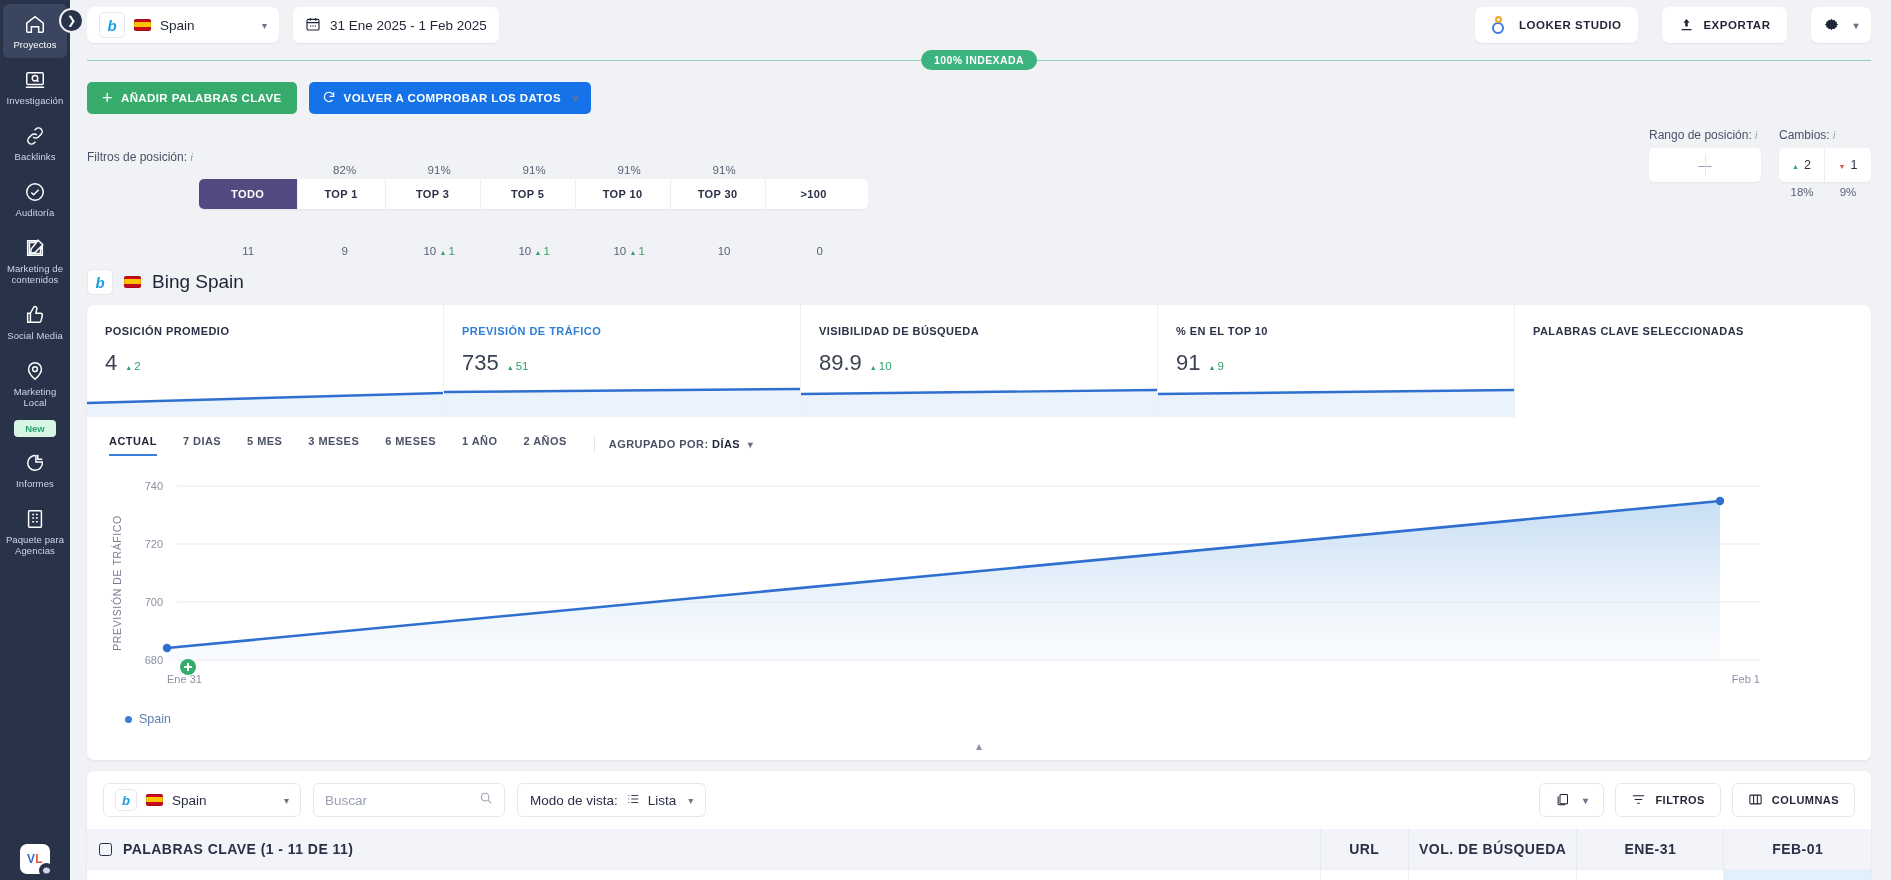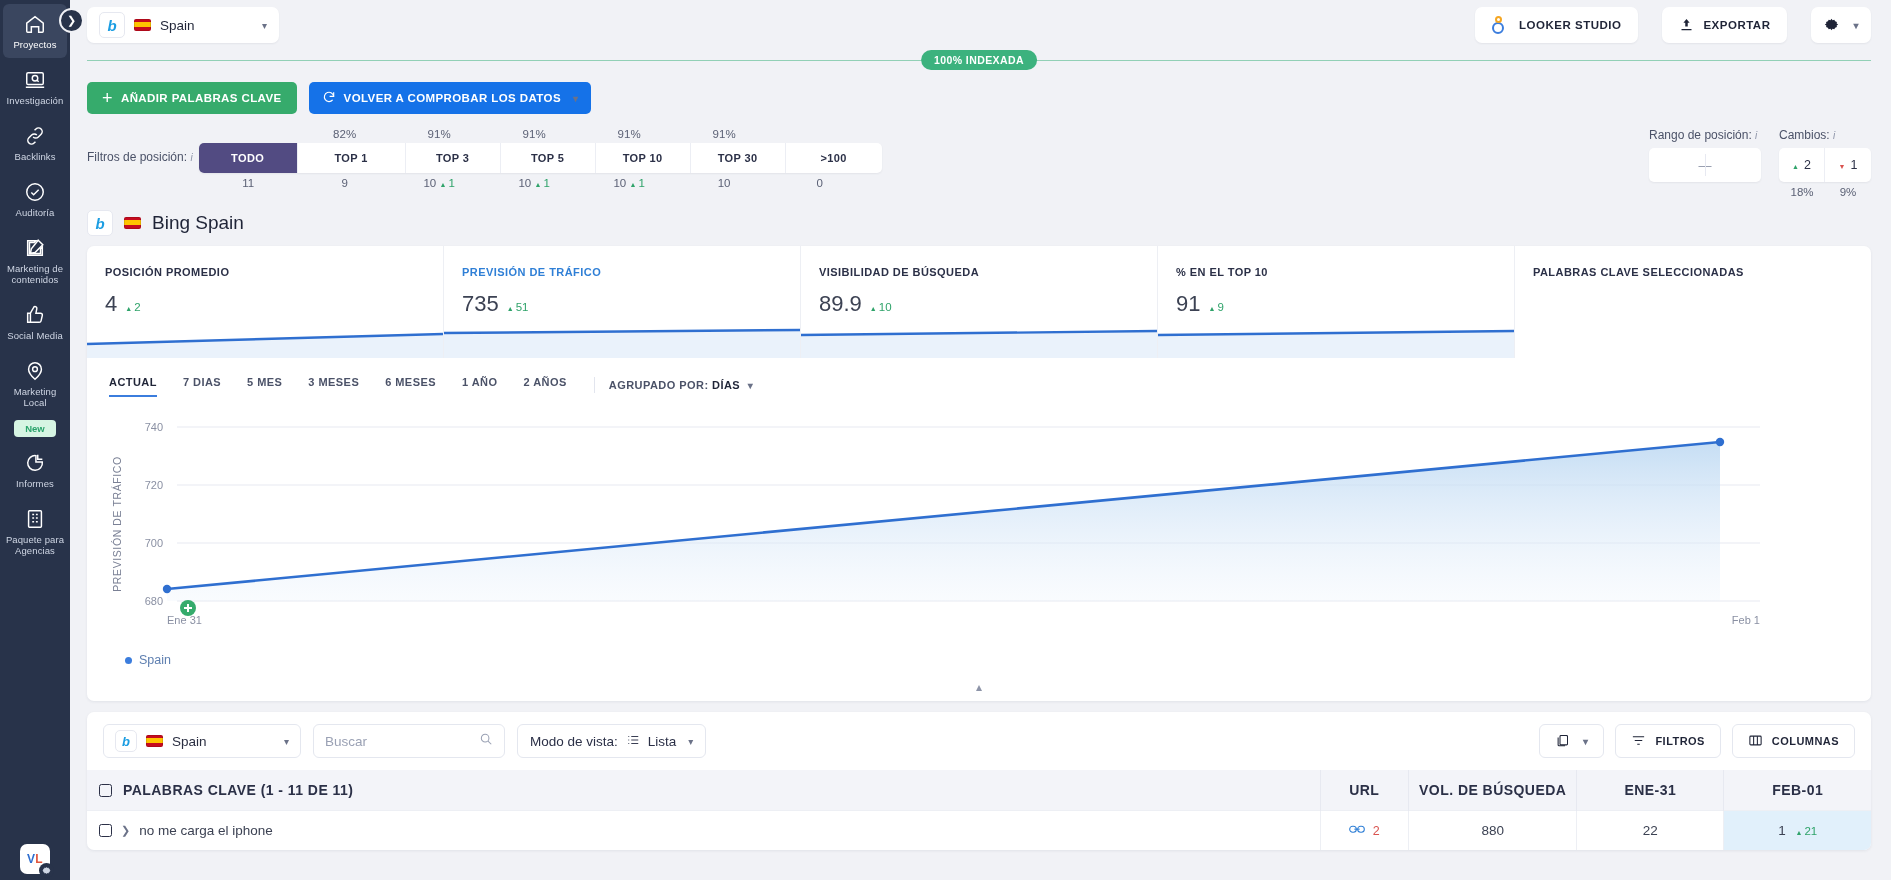--- a/index.html
+++ b/index.html
@@ -121,21 +121,21 @@
   .refresh-ico svg { width: 14px; height: 14px; stroke: #fff; fill: none; stroke-width: 2; }
 
   
   .filters-row { display: flex; padding: 14px 20px 0 17px; align-items: flex-start; }
   .filters-left { display: flex; align-items: flex-start; gap: 6px; }
   .filters-label {
     font-size: 12px; color: #4b5268; padding-top: 22px; white-space: nowrap;
   }
   .info-i { font-size: 10px; color: #8d94a8; font-style: italic; }
   .seg-wrap { }
-  .seg-pcts, .seg-counts { display: flex; }
+  .seg-pcts, .seg-counts { display: flex; margin-top: 36px; }
   .seg-pcts div, .seg-counts div {
     text-align: center; font-size: 11.5px; color: #5b6175;
   }
   .seg {
     display: flex; background: #fff; border-radius: 5px; overflow: hidden;
     box-shadow: 0 1px 2px rgba(40,51,74,.07); margin: 3px 0 4px; align-items: flex-end;
   }
   .seg-item {
     text-align: center; font-size: 11px; font-weight: 700; letter-spacing: .4px;
     color: #2b3047; padding: 9px 0; cursor: pointer;
@@ -400,20 +400,32 @@
   <div class="main">
 
     <div class="topbar">
       <div class="pill site-select">
         <span class="bing-ico">b</span>
         <span class="flag"></span>
         <span>Spain</span>
         <span class="caret">▾</span>
       </div>
 
+      <div class="pill">
+        <span class="cal-ico">
+          <svg viewBox="0 0 24 24">
+              <rect x="3" y="5" width="18" height="16" rx="2"></rect>
+              <path d="M3 10h18M8 3v4M16 3v4"></path>
+              <circle cx="8.5" cy="15" r="1" fill="#1f2437" stroke="none"></circle>
+              <circle cx="12" cy="15" r="1" fill="#1f2437" stroke="none"></circle>
+              <circle cx="15.5" cy="15" r="1" fill="#1f2437" stroke="none"></circle>
+            </svg>
+        </span>
+        <span>31 Ene 2025 - 1 Feb 2025</span>
+      </div>
 
       <div class="topbar-right">
         <div class="btn-plain">
           <span class="looker-ico">
               <span class="c1"></span>
               <span class="c2"></span>
             </span>
           <span>LOOKER STUDIO</span>
         </div>
         <div class="btn-plain">
@@ -468,21 +480,21 @@
               <div style="width: 99px;"></div>
               <div style="width: 94px;">82%</div>
               <div style="width: 95px;">91%</div>
               <div style="width: 95px;">91%</div>
               <div style="width: 95px;">91%</div>
               <div style="width: 95px;">91%</div>
               <div style="width: 96px;"></div>
             </div>
           <div class="seg" id="seg-items">
               <div class="seg-item active" style="width: 99px;">TODO</div>
-              <div class="seg-item" style="width: 108px;">TOP 1</div>
+              <div class="seg-item" style="width: 88px;">TOP 1</div>
               <div class="seg-item" style="width: 95px;">TOP 3</div>
               <div class="seg-item" style="width: 95px;">TOP 5</div>
               <div class="seg-item" style="width: 95px;">TOP 10</div>
               <div class="seg-item" style="width: 95px;">TOP 30</div>
               <div class="seg-item" style="width: 96px;">&gt;100</div>
             </div>
           <div class="seg-counts" id="seg-counts">
               <div style="width: 99px;">11</div>
               <div style="width: 94px;">9</div>
               <div style="width: 95px;">10 <span class="tri-up up">1</span></div>

